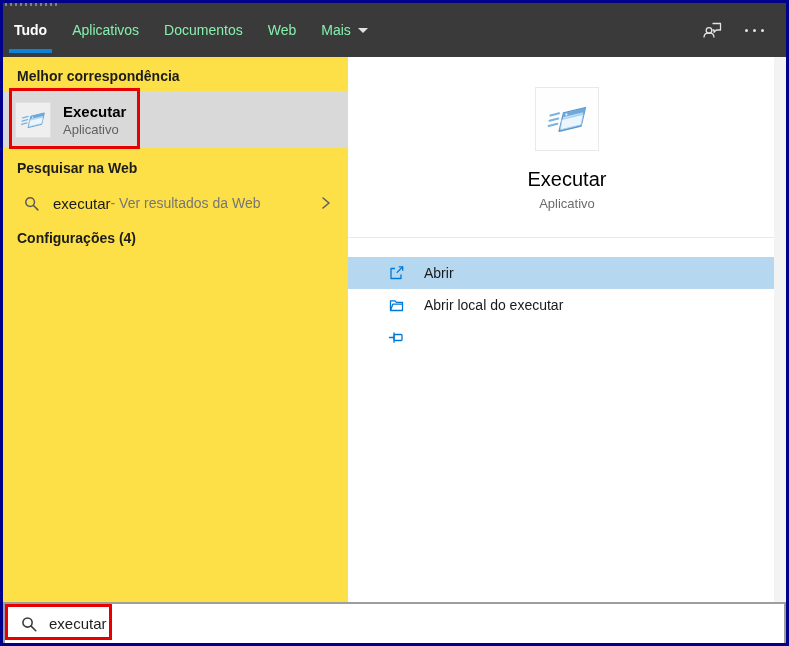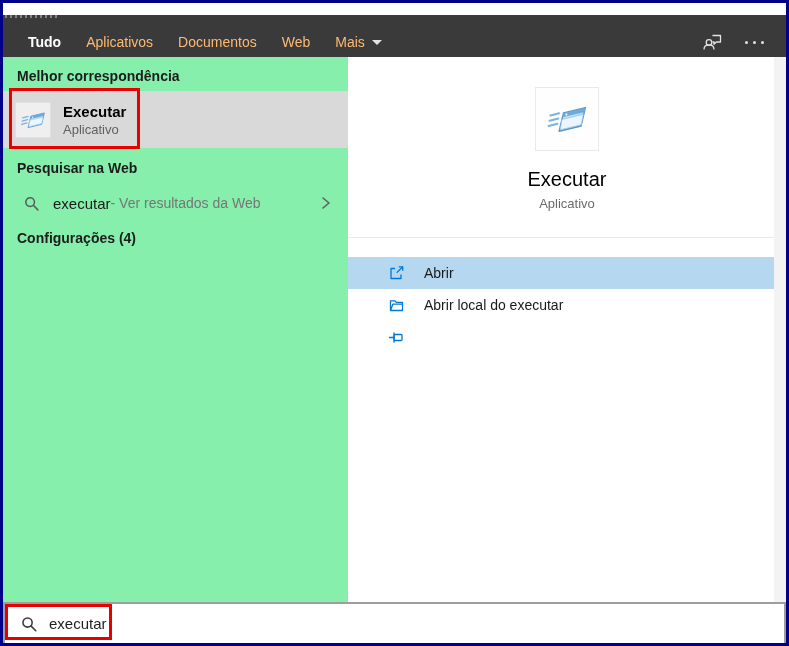--- a/index.html
+++ b/index.html
@@ -4,40 +4,40 @@
 <style>
   * { margin:0; padding:0; box-sizing:border-box; }
   html,body { background:#fff; }
   body { font-family:"Liberation Sans", sans-serif; }
 
   .window { position:relative; width:789px; height:646px; border:3px solid #00008b;
             background:#fff; overflow:hidden; }
 
   
   .topbar { position:relative; height:54px; background:#3a3a3a; display:flex;
-            align-items:center; padding:0 22px 0 25px;margin-top:12px; }
+            align-items:center; padding:0 22px 0 11px; }
   .artifact { position:absolute; top:0; left:2px; width:54px; height:3px;
               background:repeating-linear-gradient(90deg,#9a9a9a 0 2px,#3a3a3a 2px 5px);
               opacity:.75; }
   .tabs { display:flex; gap:25px; align-items:center; height:100%; }
   .tab { position:relative; height:100%; display:flex; align-items:center;
-         font-size:14px; color:#fdba74; white-space:nowrap; cursor:default; }
+         font-size:14px; color:#86efac; white-space:nowrap; cursor:default; }
   .tab.active { color:#ffffff; font-weight:bold; }
   .tab.active::after { content:""; position:absolute; left:-5px; right:-5px; bottom:4px;
                        height:4px; background:#0984d8; }
   .caret-down { width:0; height:0; margin-left:7px; border-left:5px solid transparent;
                 border-right:5px solid transparent; border-top:5px solid #e3e3e3; }
   .topbar-icons { margin-left:auto; display:flex; align-items:center; gap:21px; }
   .dots { display:flex; gap:5px; }
   .dots i { width:3px; height:3px; border-radius:50%; background:#e3e3e3; }
 
   
   .main { position:absolute; top:54px; left:0; right:0; bottom:41px; display:flex; }
 
-  .left { width:345px; flex:none; background:#86efac; position:relative; }
+  .left { width:345px; flex:none; background:#fde047; position:relative; }
   .sec { font-size:14px; font-weight:700; color:#1c1c1c; }
   .sec.h1 { padding:11px 14px 7px; }
   .sec.h2 { padding:12px 14px 6px; }
   .sec.h3 { padding:6px 14px 6px; }
 
   .best { position:relative; height:57px; background:#d9d9d9; display:flex;
           align-items:center; padding-left:12px; }
   .best-annotation { position:absolute; top:-3px; left:6px; width:131px; height:61px;
                      border:3px solid #e60000; pointer-events:none; }
   .tile { width:36px; height:36px; background:#efefef; border:1px solid #e0e0e0;

